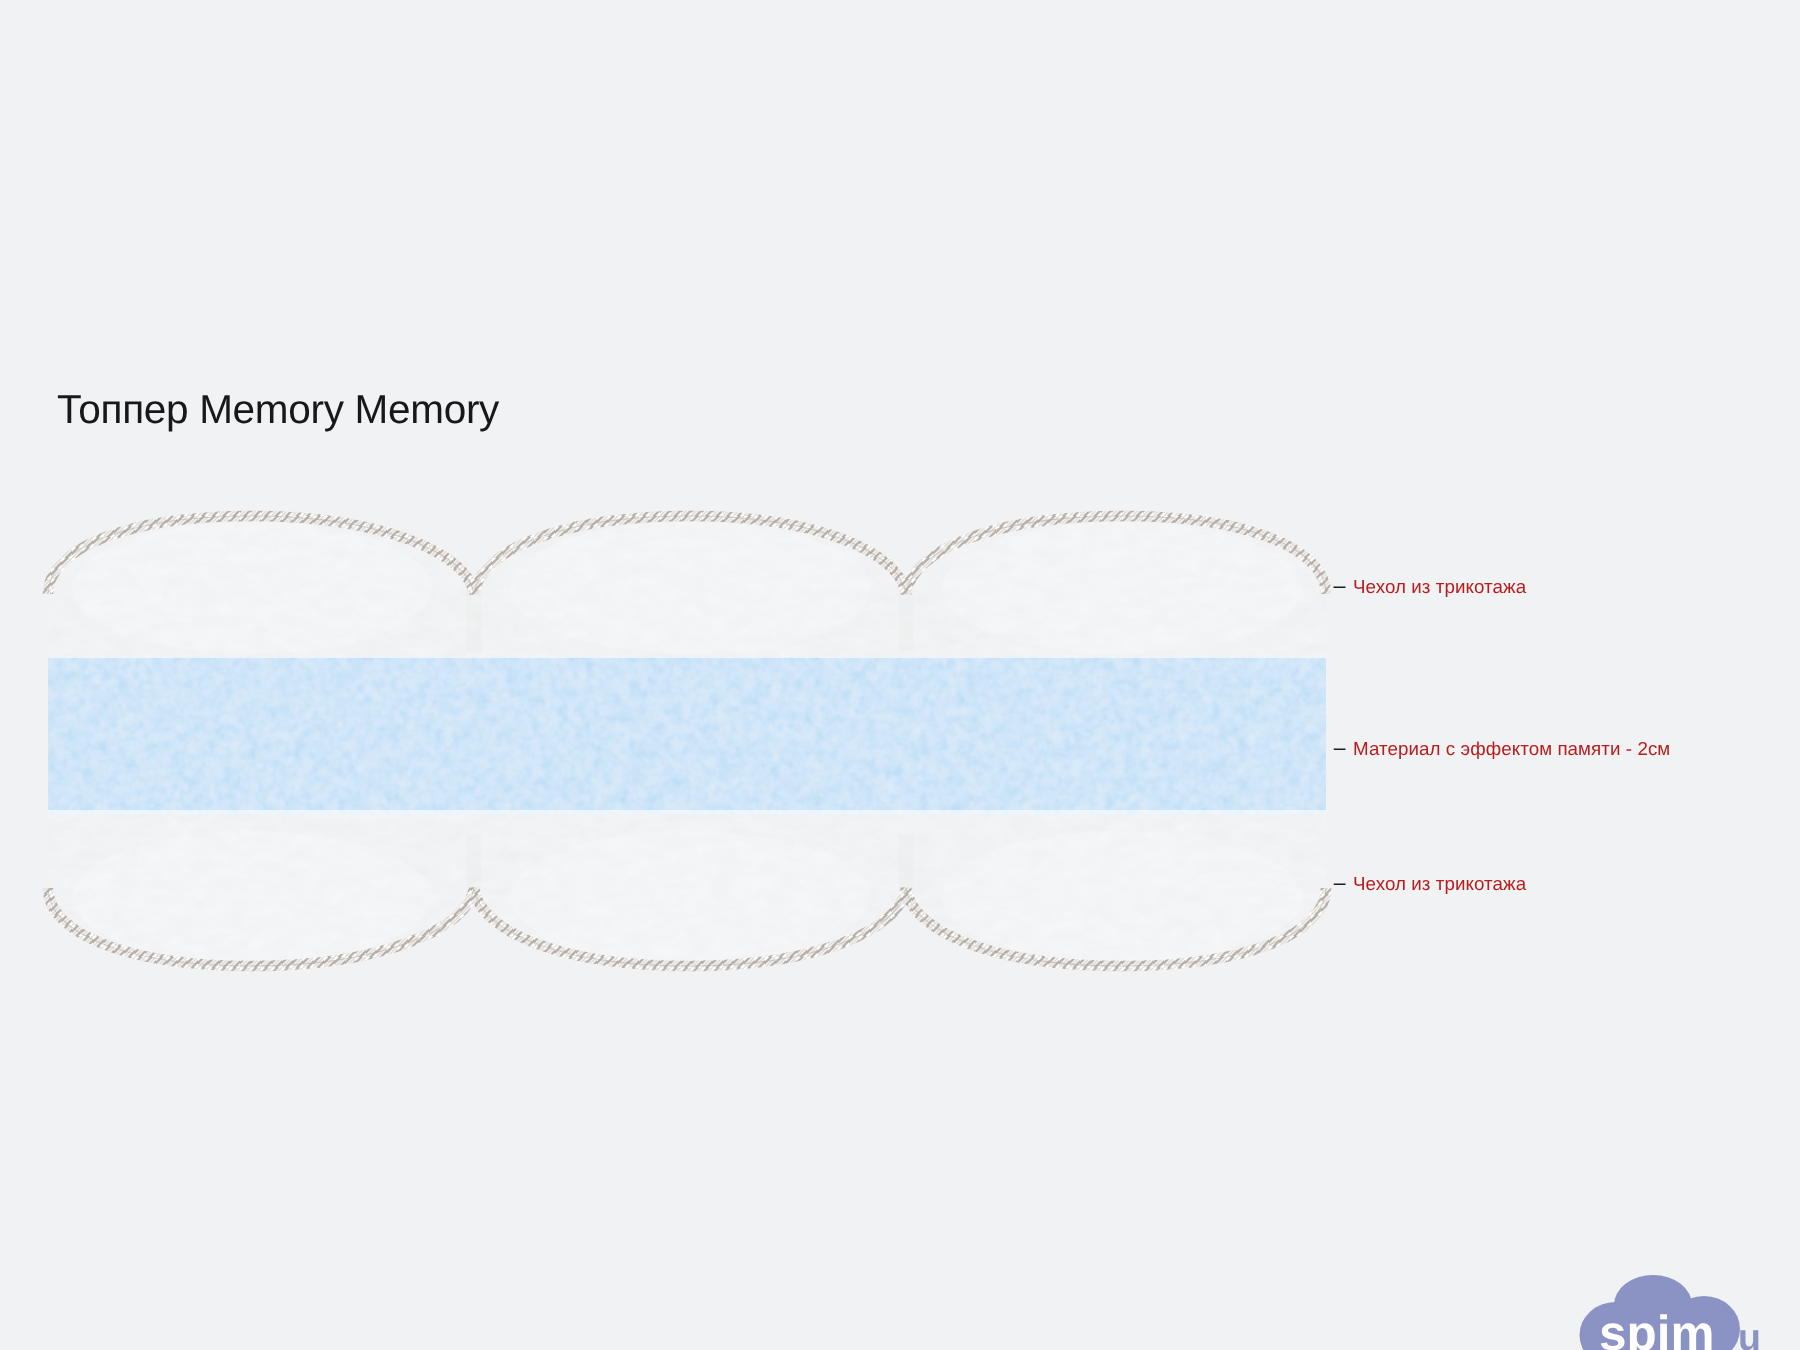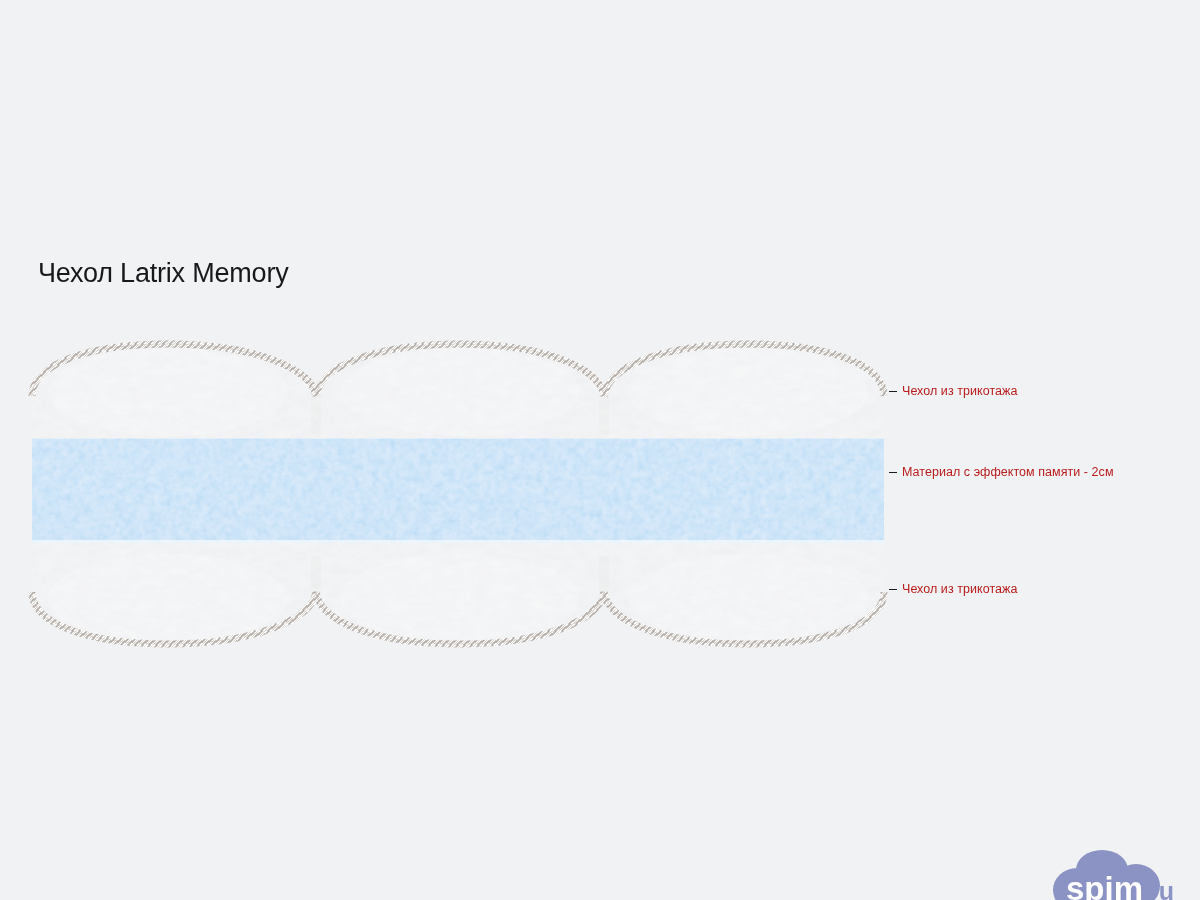--- a/index.html
+++ b/index.html
@@ -57,37 +57,37 @@
     gap: 5px;
   }
   .callout .lead {
     display: inline-block;
     width: 8px;
     height: 1px;
     background: #1c1d1f;
     flex: 0 0 auto;
   }
   #callout-cover-top    { top: 384px; }
-  #callout-memory       { top: 465px; }
+  #callout-memory       { top: 492px; }
   #callout-cover-bottom { top: 582px; }
 
   
   #logo {
     position: absolute;
     left: 1052px;
     top: 848px;
     width: 136px;
     height: 78px;
   }
   #logo svg { display: block; }
 </style>
 </head>
 <body style="background: rgb(241, 242, 244);">
 
-<div id="page-title">Чехол Latrix Memory</div>
+<div id="page-title">Топпер Memory Memory</div>
 
 <div id="figure">
   <svg viewBox="0 0 880 330" xmlns="http://www.w3.org/2000/svg" aria-hidden="true">
     <defs>
 
       <filter id="fibreTex" x="-10%" y="-10%" width="120%" height="120%">
         <feTurbulence type="fractalNoise" baseFrequency="0.055 0.11" numOctaves="4" seed="7" result="n"></feTurbulence>
         <feColorMatrix in="n" type="matrix" values="0 0 0 0 0.80
                   0 0 0 0 0.82
                   0 0 0 0 0.85

